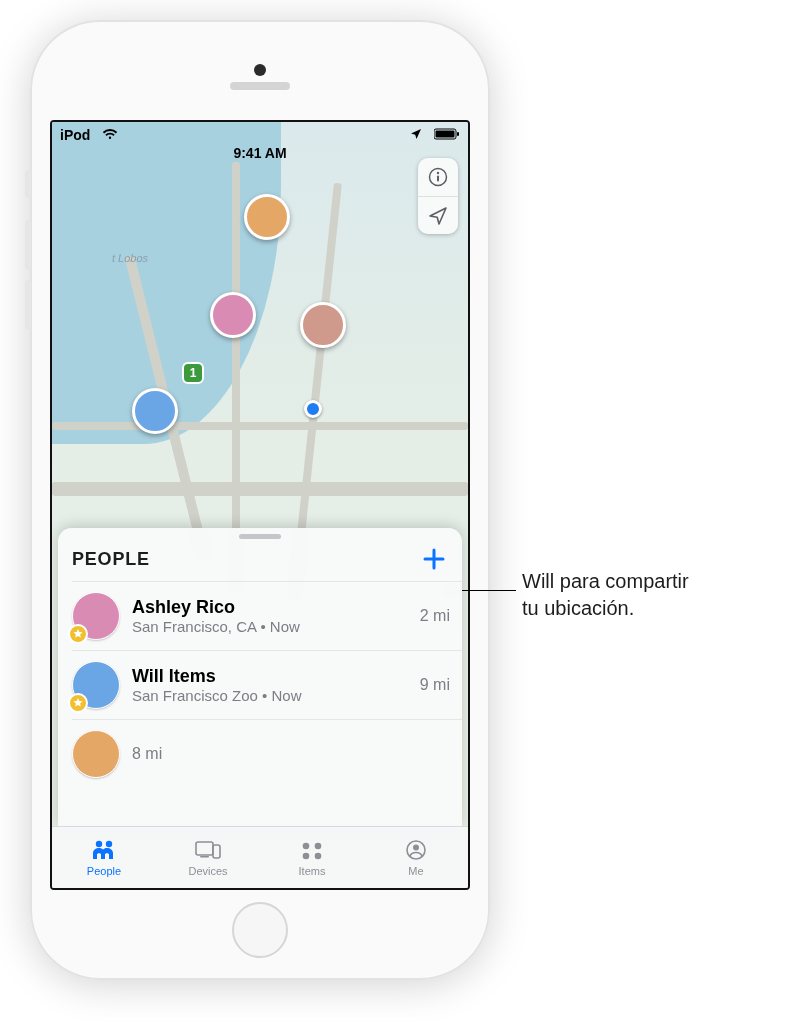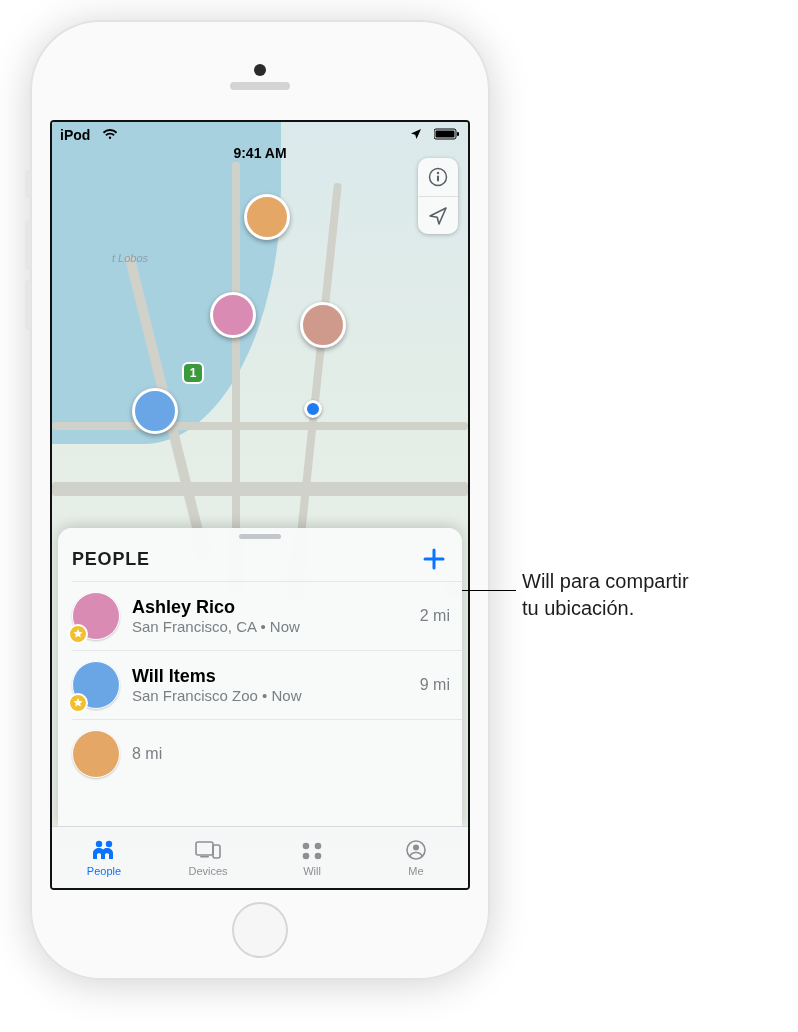--- a/index.html
+++ b/index.html
@@ -381,21 +381,21 @@
             </svg></span>
           <span>Devices</span>
         </div>
         <div class="tab">
           <span><svg viewBox="0 0 26 22">
               <circle cx="7" cy="7" r="3.3" fill="currentColor"></circle>
               <circle cx="19" cy="7" r="3.3" fill="currentColor"></circle>
               <circle cx="7" cy="17" r="3.3" fill="currentColor"></circle>
               <circle cx="19" cy="17" r="3.3" fill="currentColor"></circle>
             </svg></span>
-          <span>Will</span>
+          <span>Items</span>
         </div>
         <div class="tab">
           <span><svg viewBox="0 0 26 22">
               <circle cx="13" cy="11" r="9" fill="none" stroke="currentColor" stroke-width="1.6"></circle>
               <circle cx="13" cy="8.5" r="3" fill="currentColor"></circle>
               <path d="M6.5 18c1-3 4-4.5 6.5-4.5s5.5 1.5 6.5 4.5" fill="none" stroke="currentColor" stroke-width="1.6"></path>
             </svg></span>
           <span>Me</span>
         </div>
       </div>

